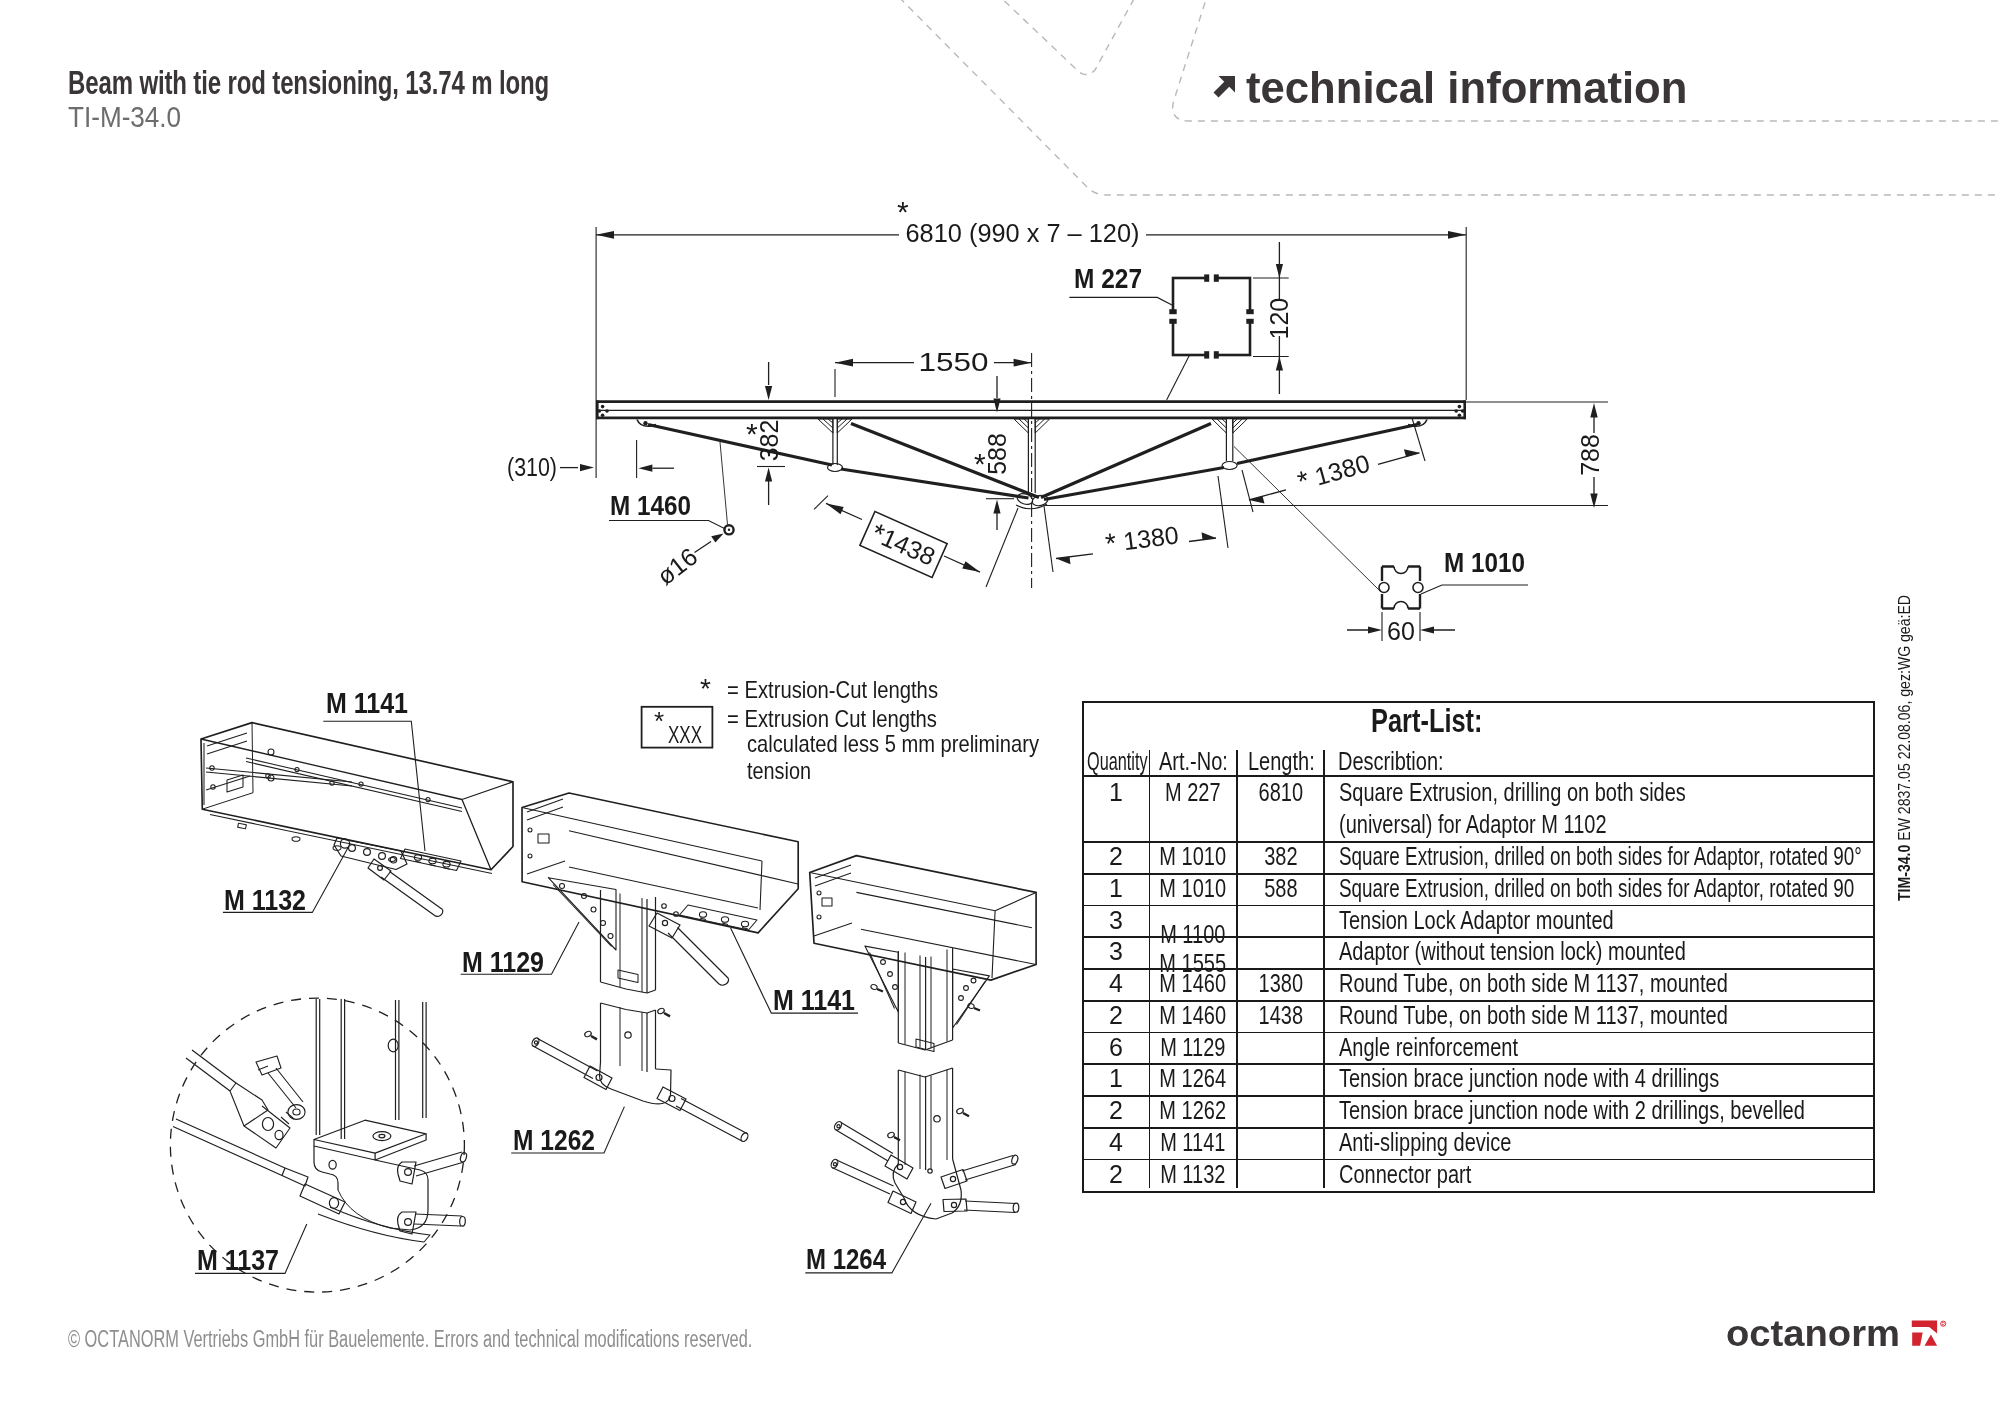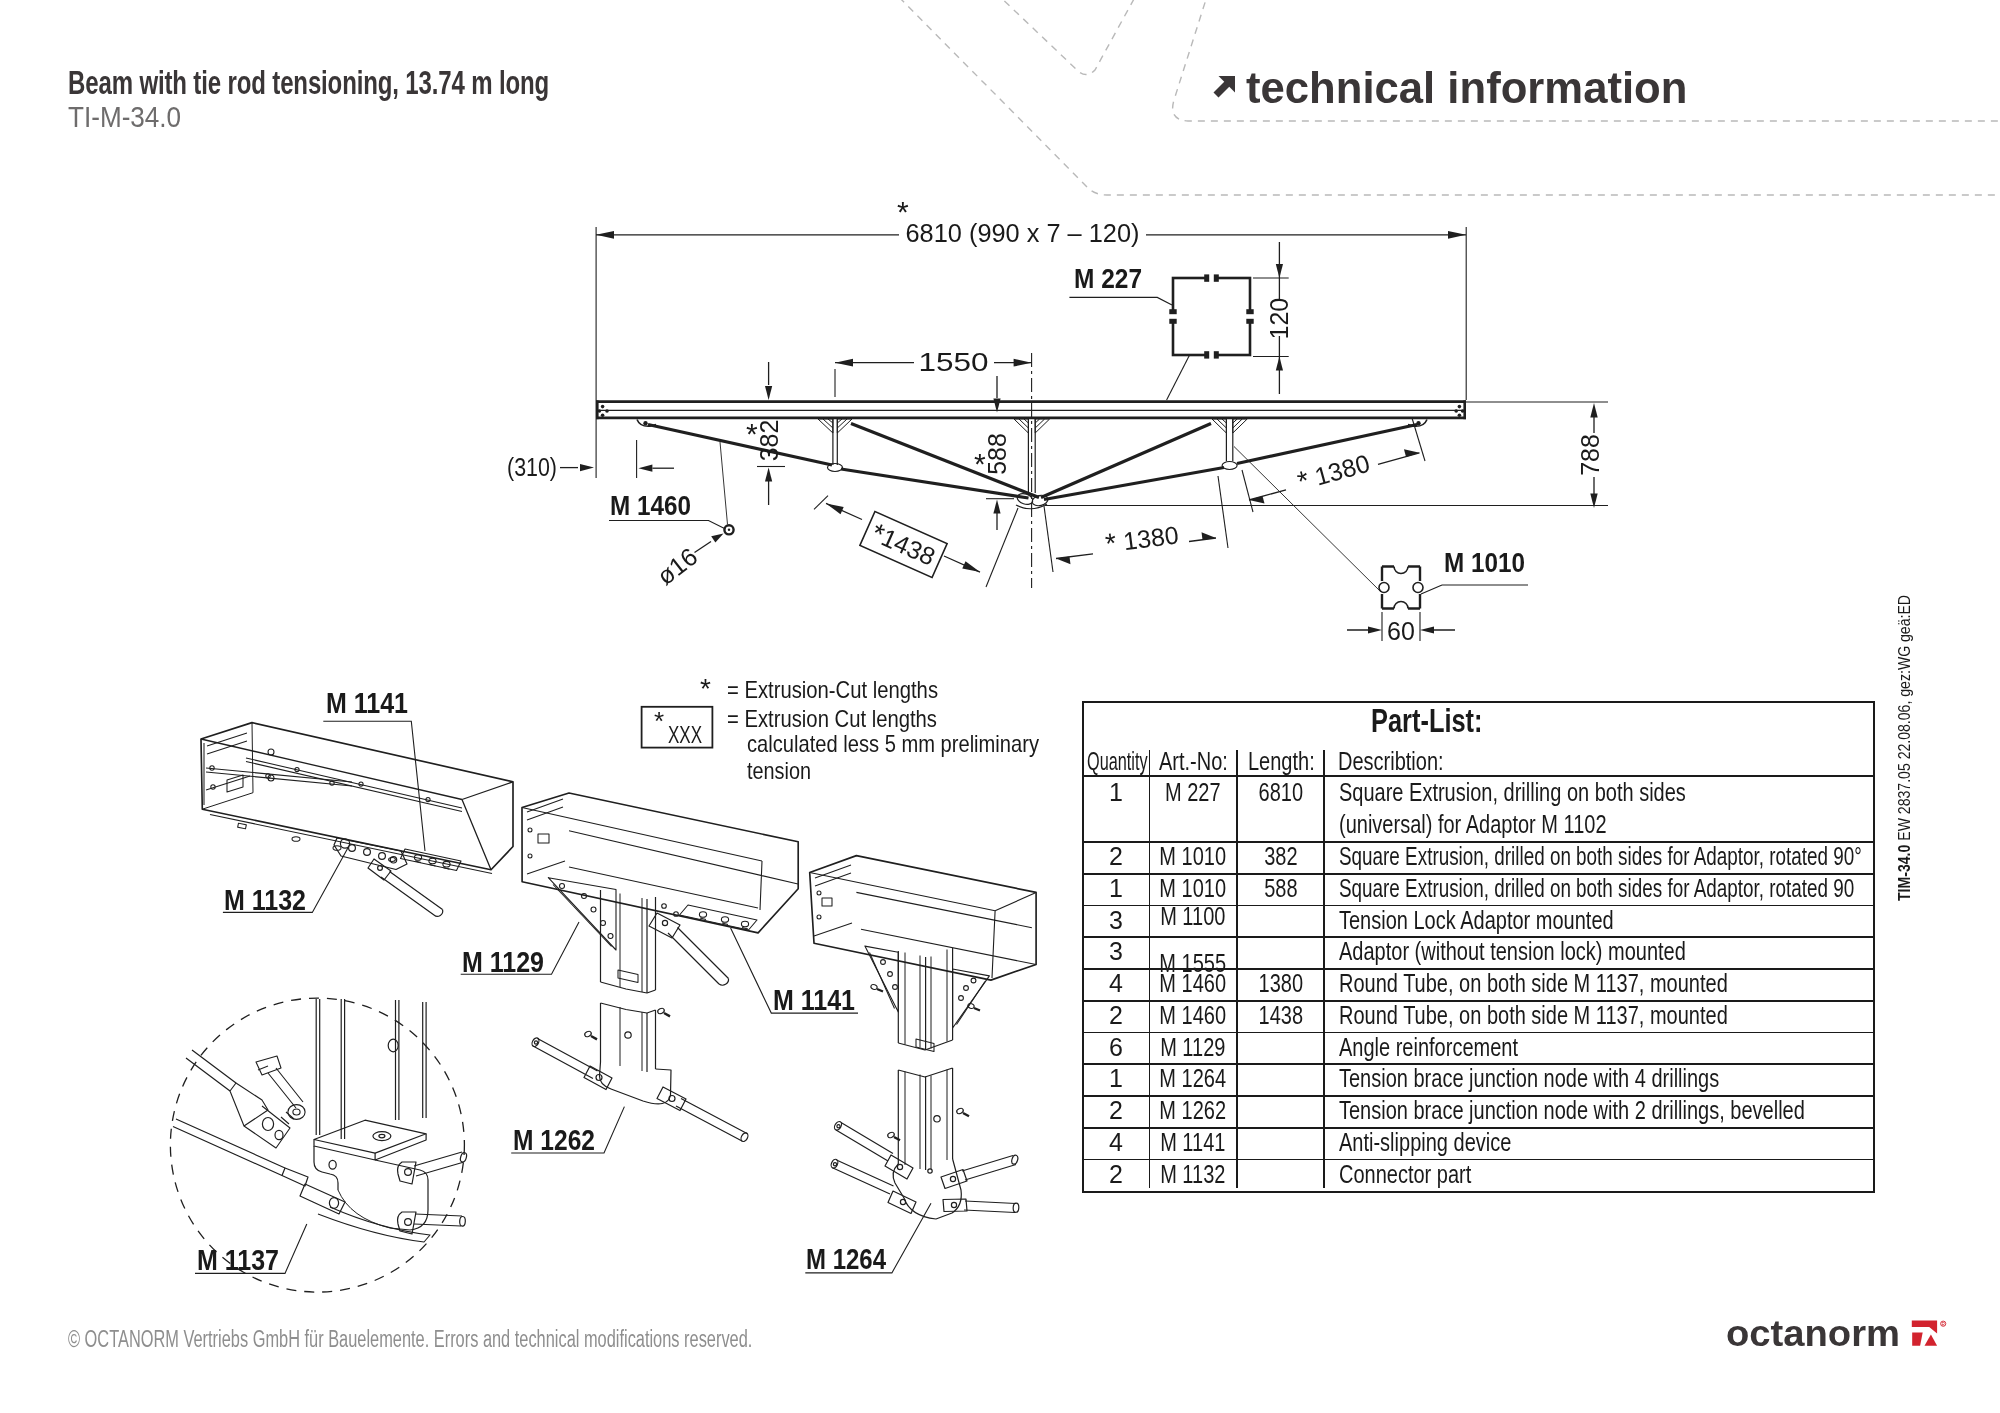--- a/index.html
+++ b/index.html
@@ -564,21 +564,21 @@
   <div class="cell de" style="top:109px;">(universal) for Adaptor M 1102</div>
   <div class="cell qt" style="top:141px;">2</div>
   <div class="cell ar" style="top:141px;"><span class="cx2">M 1010</span></div>
   <div class="cell ln" style="top:141px;"><span class="cx2">382</span></div>
   <div class="cell de de2" style="top:141px;">Square Extrusion, drilled on both sides for Adaptor, rotated 90°</div>
   <div class="cell qt" style="top:172.8px;">1</div>
   <div class="cell ar" style="top:172.8px;"><span class="cx2">M 1010</span></div>
   <div class="cell ln" style="top:172.8px;"><span class="cx2">588</span></div>
   <div class="cell de de2" style="top:172.8px;">Square Extrusion, drilled on both sides for Adaptor, rotated 90</div>
   <div class="cell qt" style="top:204.5px;">3</div>
-  <div class="cell ar" style="top:201px;"><span class="cx2">M 1100</span></div>
+  <div class="cell ar" style="top:219px;"><span class="cx2">M 1100</span></div>
   <div class="cell de" style="top:204.5px;">Tension Lock Adaptor mounted</div>
   <div class="cell qt" style="top:236.3px;">3</div>
   <div class="cell ar" style="top:248px;"><span class="cx2">M 1555</span></div>
   <div class="cell de" style="top:236.3px;">Adaptor (without tension lock) mounted</div>
   <div class="cell qt" style="top:268.1px;">4</div>
   <div class="cell ar" style="top:268.1px;"><span class="cx2">M 1460</span></div>
   <div class="cell ln" style="top:268.1px;"><span class="cx2">1380</span></div>
   <div class="cell de" style="top:268.1px;">Round Tube, on both side M 1137, mounted</div>
   <div class="cell qt" style="top:299.8px;">2</div>
   <div class="cell ar" style="top:299.8px;"><span class="cx2">M 1460</span></div>

